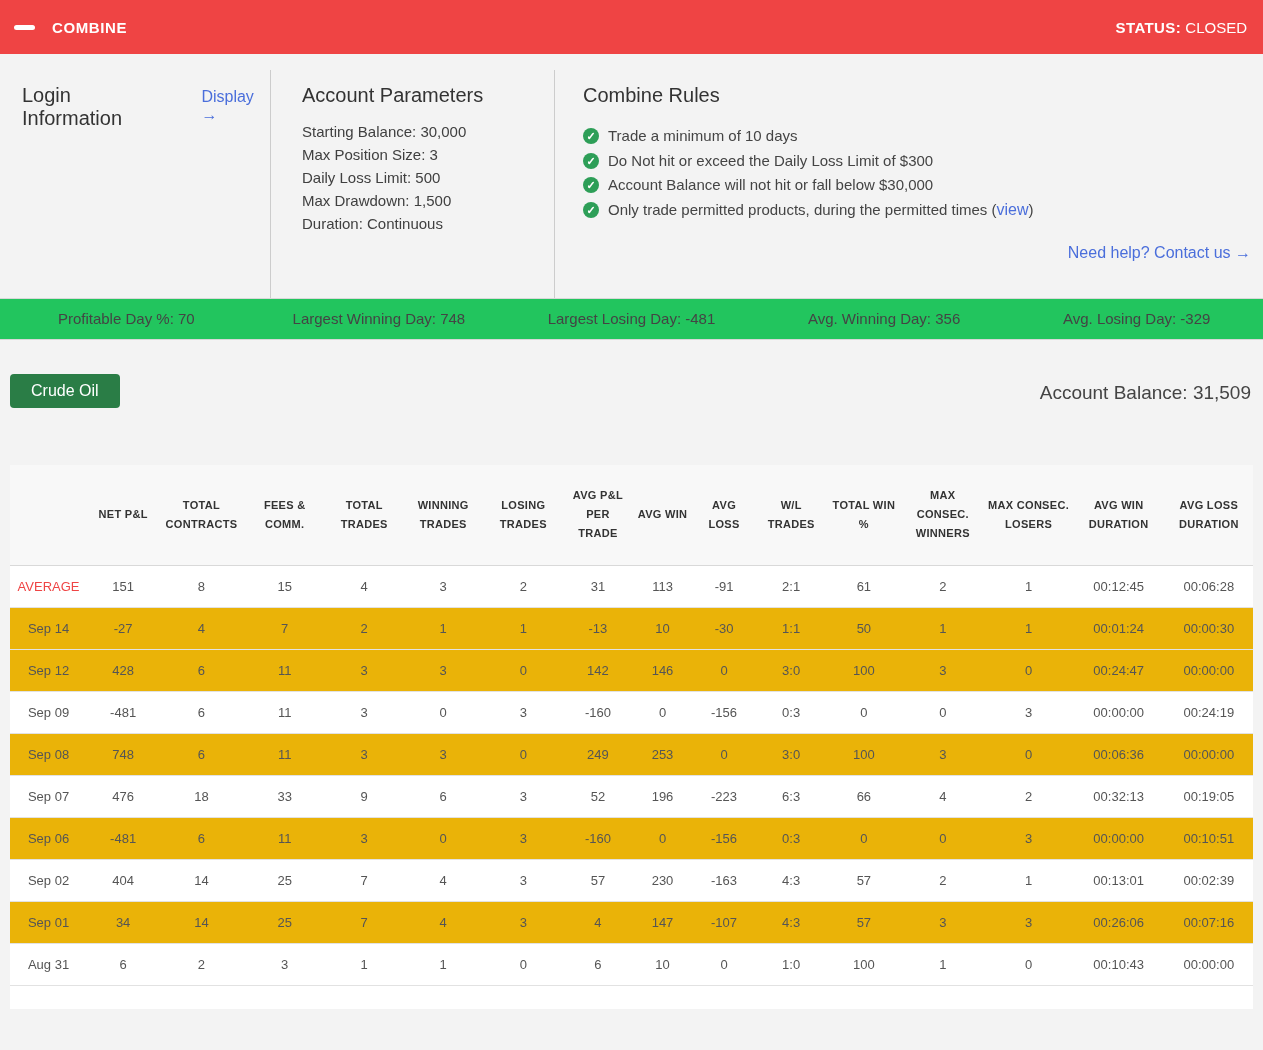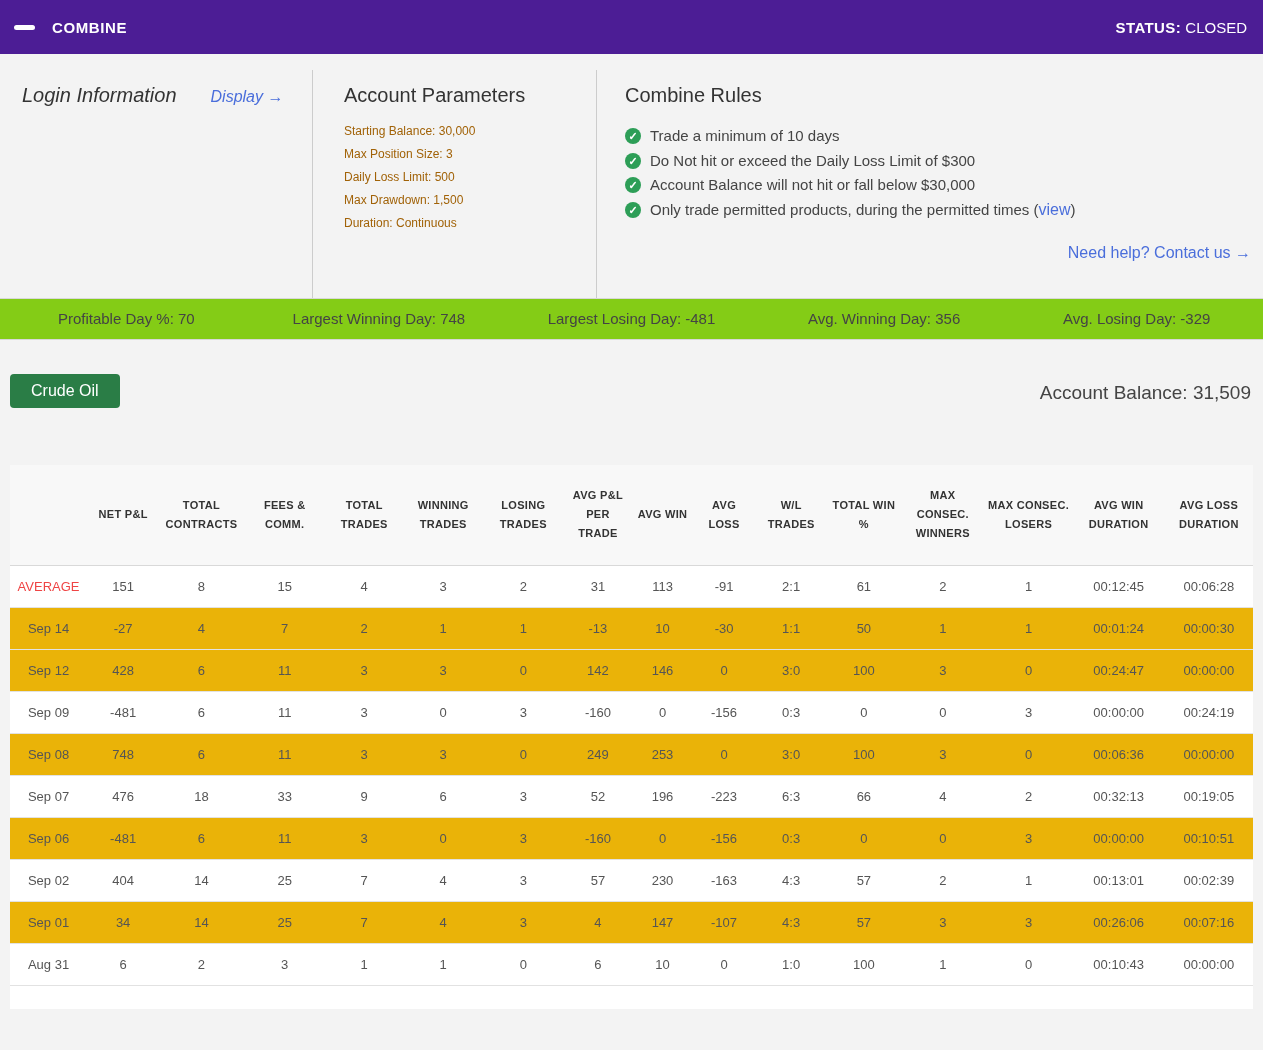--- a/index.html
+++ b/index.html
@@ -7,21 +7,21 @@
   body {
     font-family: "Liberation Sans", sans-serif;
     background: #f3f3f3;
     color: #444;
     overflow: hidden;
   }
 
   
   .topbar {
     height: 54px;
-    background: #4c1d95;
+    background: #ef4444;
     display: flex;
     align-items: center;
     padding: 0 16px 0 14px;
     color: #fff;
   }
   .collapse-bar {
     width: 21px; height: 5px;
     border-radius: 3px;
     background: #fff;
     margin-right: 17px;
@@ -35,24 +35,23 @@
   .topbar-status { margin-left: auto; font-size: 15px; }
   .topbar-status .lbl { font-weight: 700; letter-spacing: 0.4px; }
 
   
   .info-panel {
     display: flex;
     height: 244px;
     padding-top: 16px;
   }
   .col-login {
-    width: 313px;
+    width: 271px;
     border-right: 1px solid #ccc;
     padding: 14px 0 14px 22px;
-    font-style: italic;
   }
   .col-params {
     width: 284px;
     border-right: 1px solid #ccc;
     padding: 14px 0 14px 31px;
   }
   .col-rules {
     flex: 1;
     padding: 14px 12px 0 28px;
     display: flex;
@@ -65,23 +64,23 @@
   }
   .login-head-row { display: flex; align-items: baseline; gap: 34px; }
   a.link {
     color: #4a6edb;
     text-decoration: none;
     font-size: 16px;
     cursor: pointer;
   }
   .param-lines { margin-top: 13px; }
   .param-lines div {
-    font-size: 12px;
+    font-size: 15px;
     line-height: 23px;
-    color: #a16207;
+    color: #404040;
   }
   .rules-list { margin-top: 17px; list-style: none; }
   .rules-list li {
     display: flex;
     align-items: center;
     gap: 9px;
     font-size: 15px;
     line-height: 24.5px;
     color: #444;
   }
@@ -98,21 +97,21 @@
   }
   .rule-inline-link { font-size: 15px; }
   .help-row {
     margin-top: 22px;
     text-align: right;
   }
 
   
   .stats-bar {
     height: 42px;
-    background: #84cc16;
+    background: #22c55e;
     border-top: 1px solid #d8d8d8;
     border-bottom: 1px solid #d8d8d8;
     display: flex;
   }
   .stats-bar .stat {
     flex: 1;
     text-align: center;
     font-size: 15px;
     line-height: 40px;
     color: #444;

